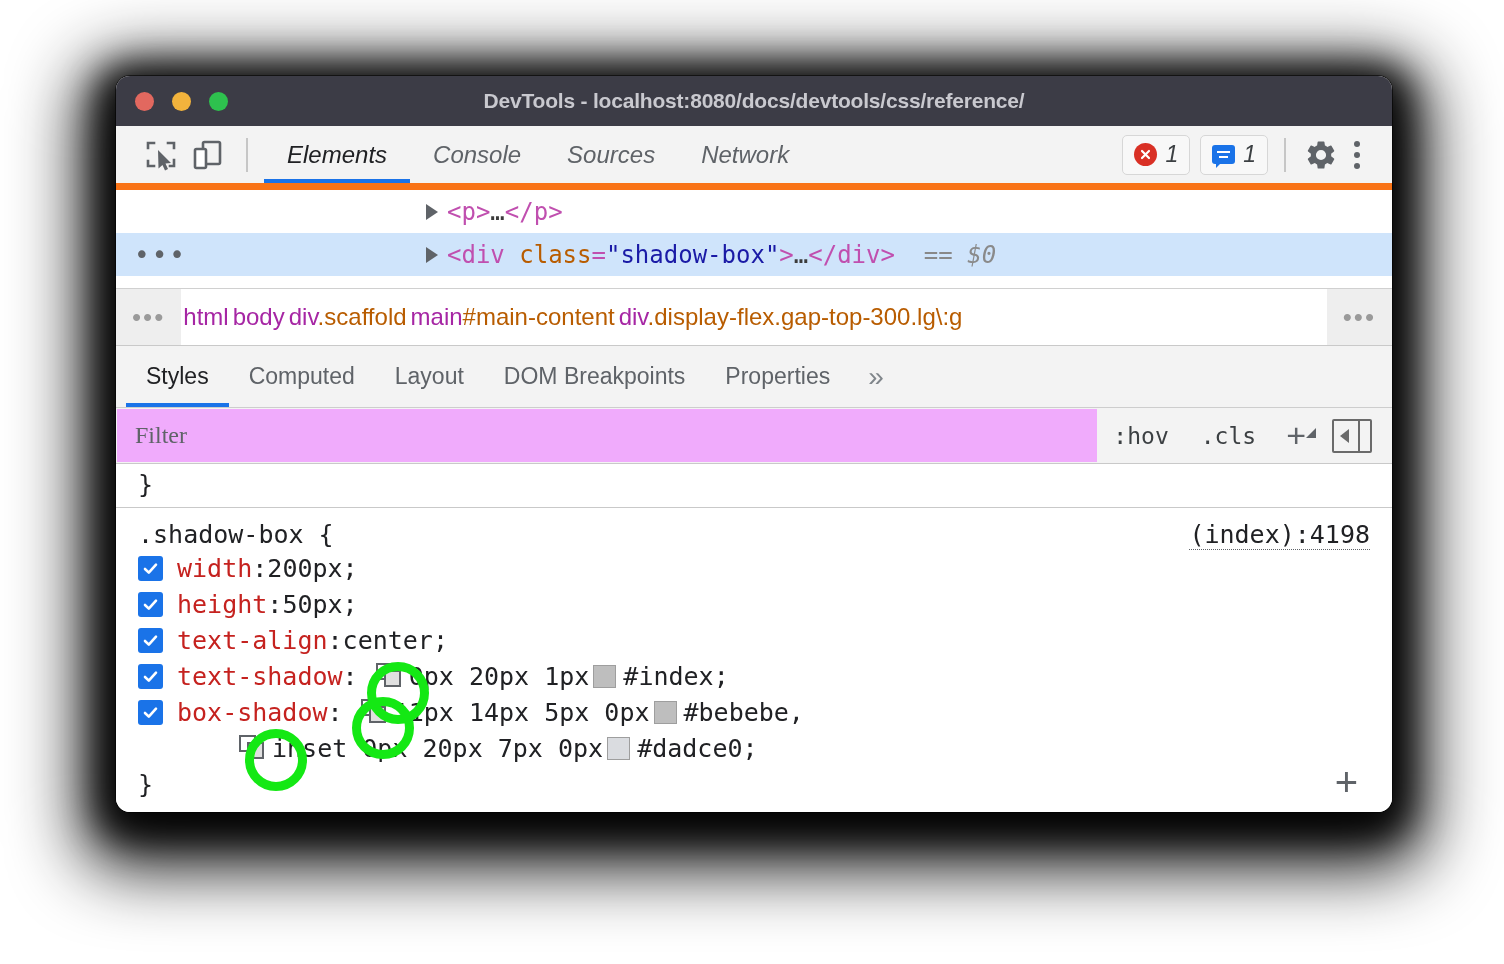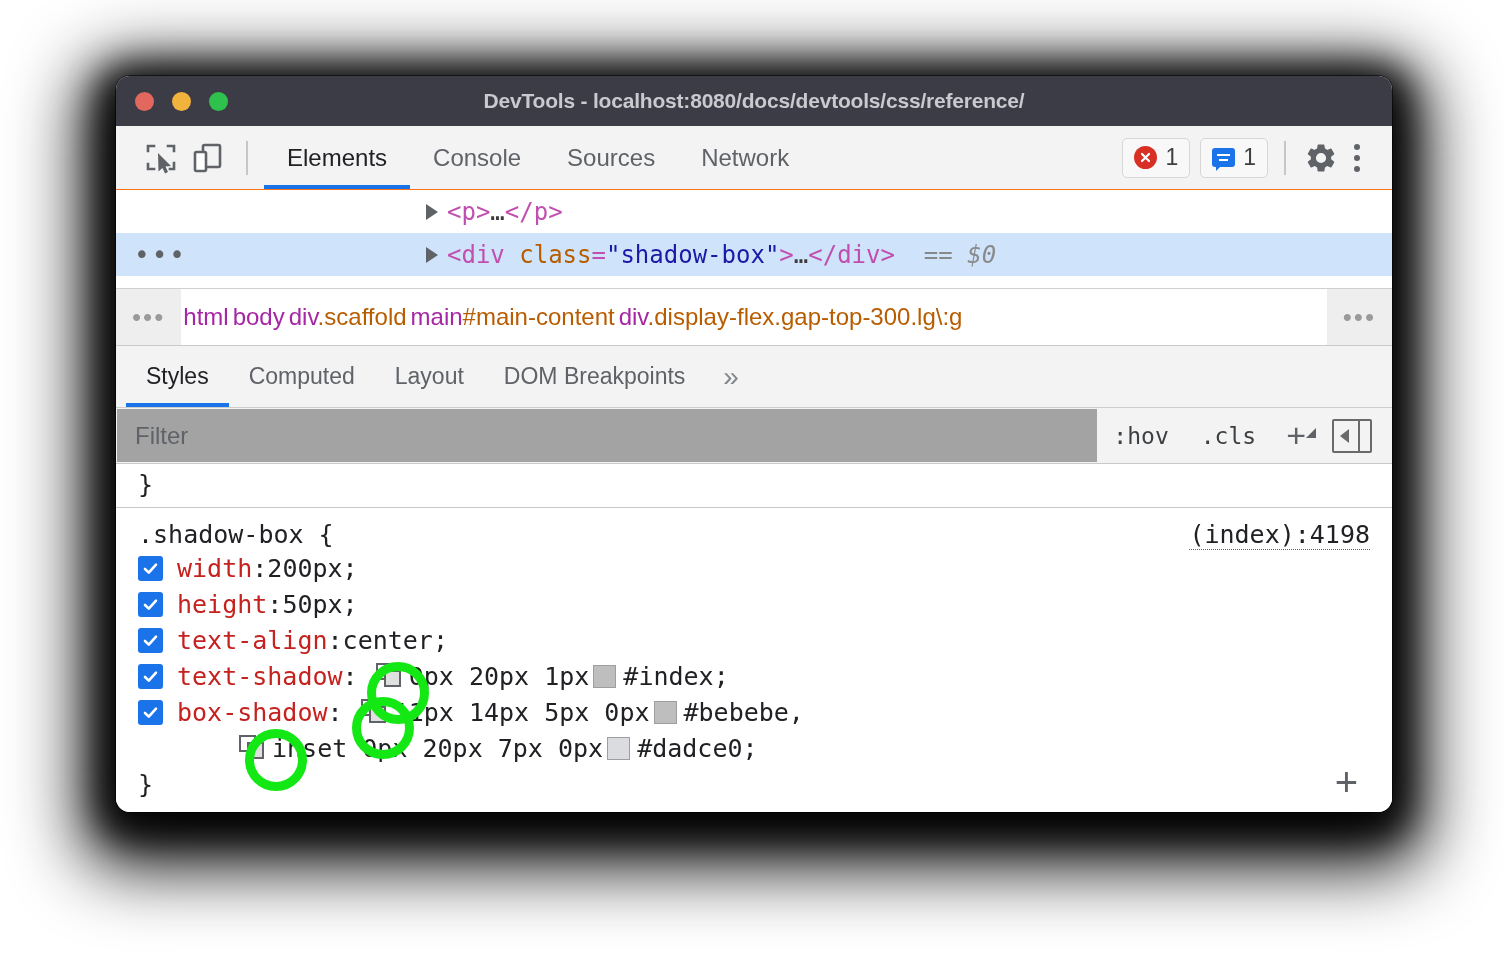--- a/index.html
+++ b/index.html
@@ -64,26 +64,27 @@
     font-weight: bold;
     letter-spacing: -0.2px;
     pointer-events: none;
   }
 
   
   #devtools-toolbar {
     height: 64px;
     flex: 0 0 64px;
     background: #f3f3f3;
-    border-bottom: 1px solid #f97316;
+    border-bottom: 7px solid #f97316;
     display: flex;
     align-items: center;
     padding: 0 18px 0 22px;
     box-sizing: border-box;
     position: relative;
+    font-style: italic;
   }
   .tb-icon-btn {
     width: 46px; height: 46px;
     display: flex; align-items: center; justify-content: center;
     cursor: default;
   }
   .tb-sep {
     width: 2px; height: 34px;
     background: #c6c6c6;
     margin: 0 16px;
@@ -250,27 +251,27 @@
   
   #filter-bar {
     flex: 0 0 55px;
     background: #f3f3f3;
     border-bottom: 1px solid #c9c9c9;
     display: flex;
     align-items: stretch;
   }
   #filter-input {
     flex: 1 1 auto;
-    background: #a3a3a3;
+    background: #f0abfc;
     border: none;
     outline: none;
     font-size: 24px;
     color: #3c4043;
     padding: 0 0 0 18px;
-    font-family: Liberation Sans, sans-serif;
+    font-family: Liberation Serif, serif;
     margin: 1px 0 1px 1px;
   }
   #filter-input::placeholder { color: #5f6368; opacity: 1; }
   .filter-tools {
     display: flex; align-items: center;
     gap: 0;
     padding-right: 8px;
     background: #f3f3f3;
   }
   .ftool {
@@ -531,20 +532,23 @@
       </div>
       <div class="side-tab">
         <span>Computed</span>
       </div>
       <div class="side-tab">
         <span>Layout</span>
       </div>
       <div class="side-tab">
         <span>DOM Breakpoints</span>
       </div>
+      <div class="side-tab">
+        <span>Properties</span>
+      </div>
       <div class="side-more">»</div>
     </div>
 
     <div id="filter-bar">
       <input id="filter-input" type="text" placeholder="Filter" style="">
       <div class="filter-tools">
         <div class="ftool">:hov</div>
         <div class="ftool">.cls</div>
         <div class="plus-tool">
           <span class="plus-glyph">+</span>

